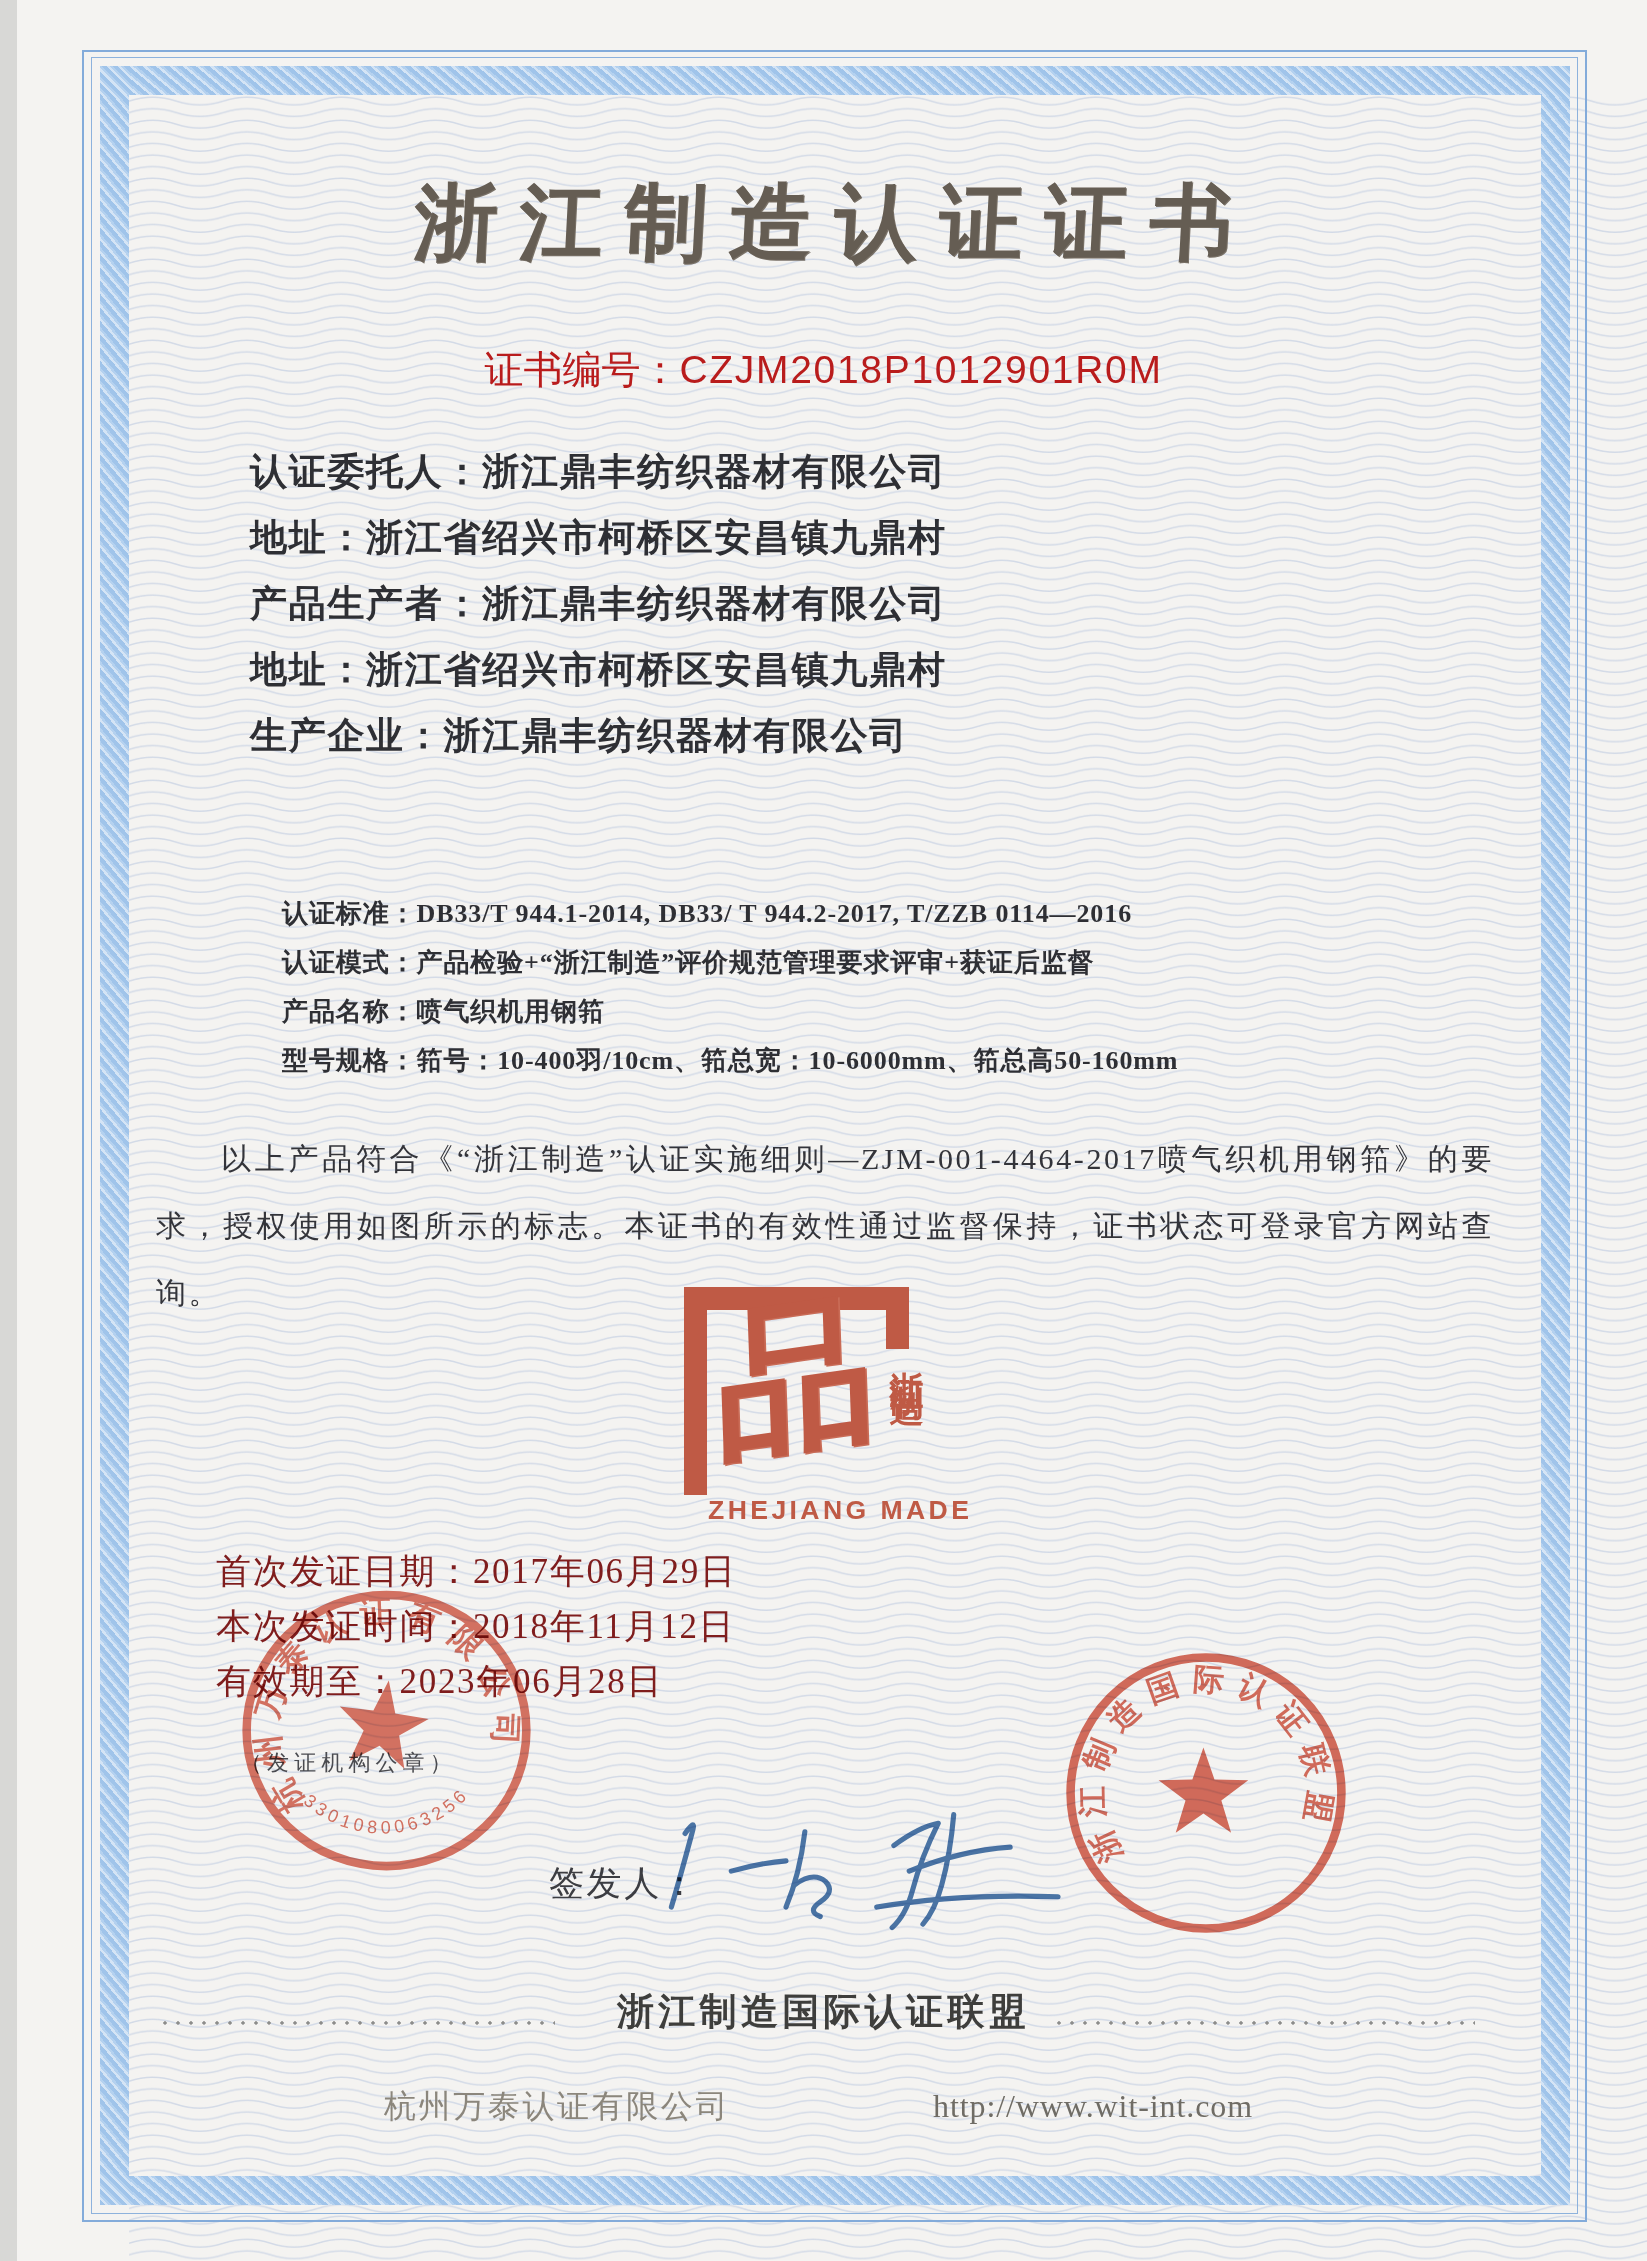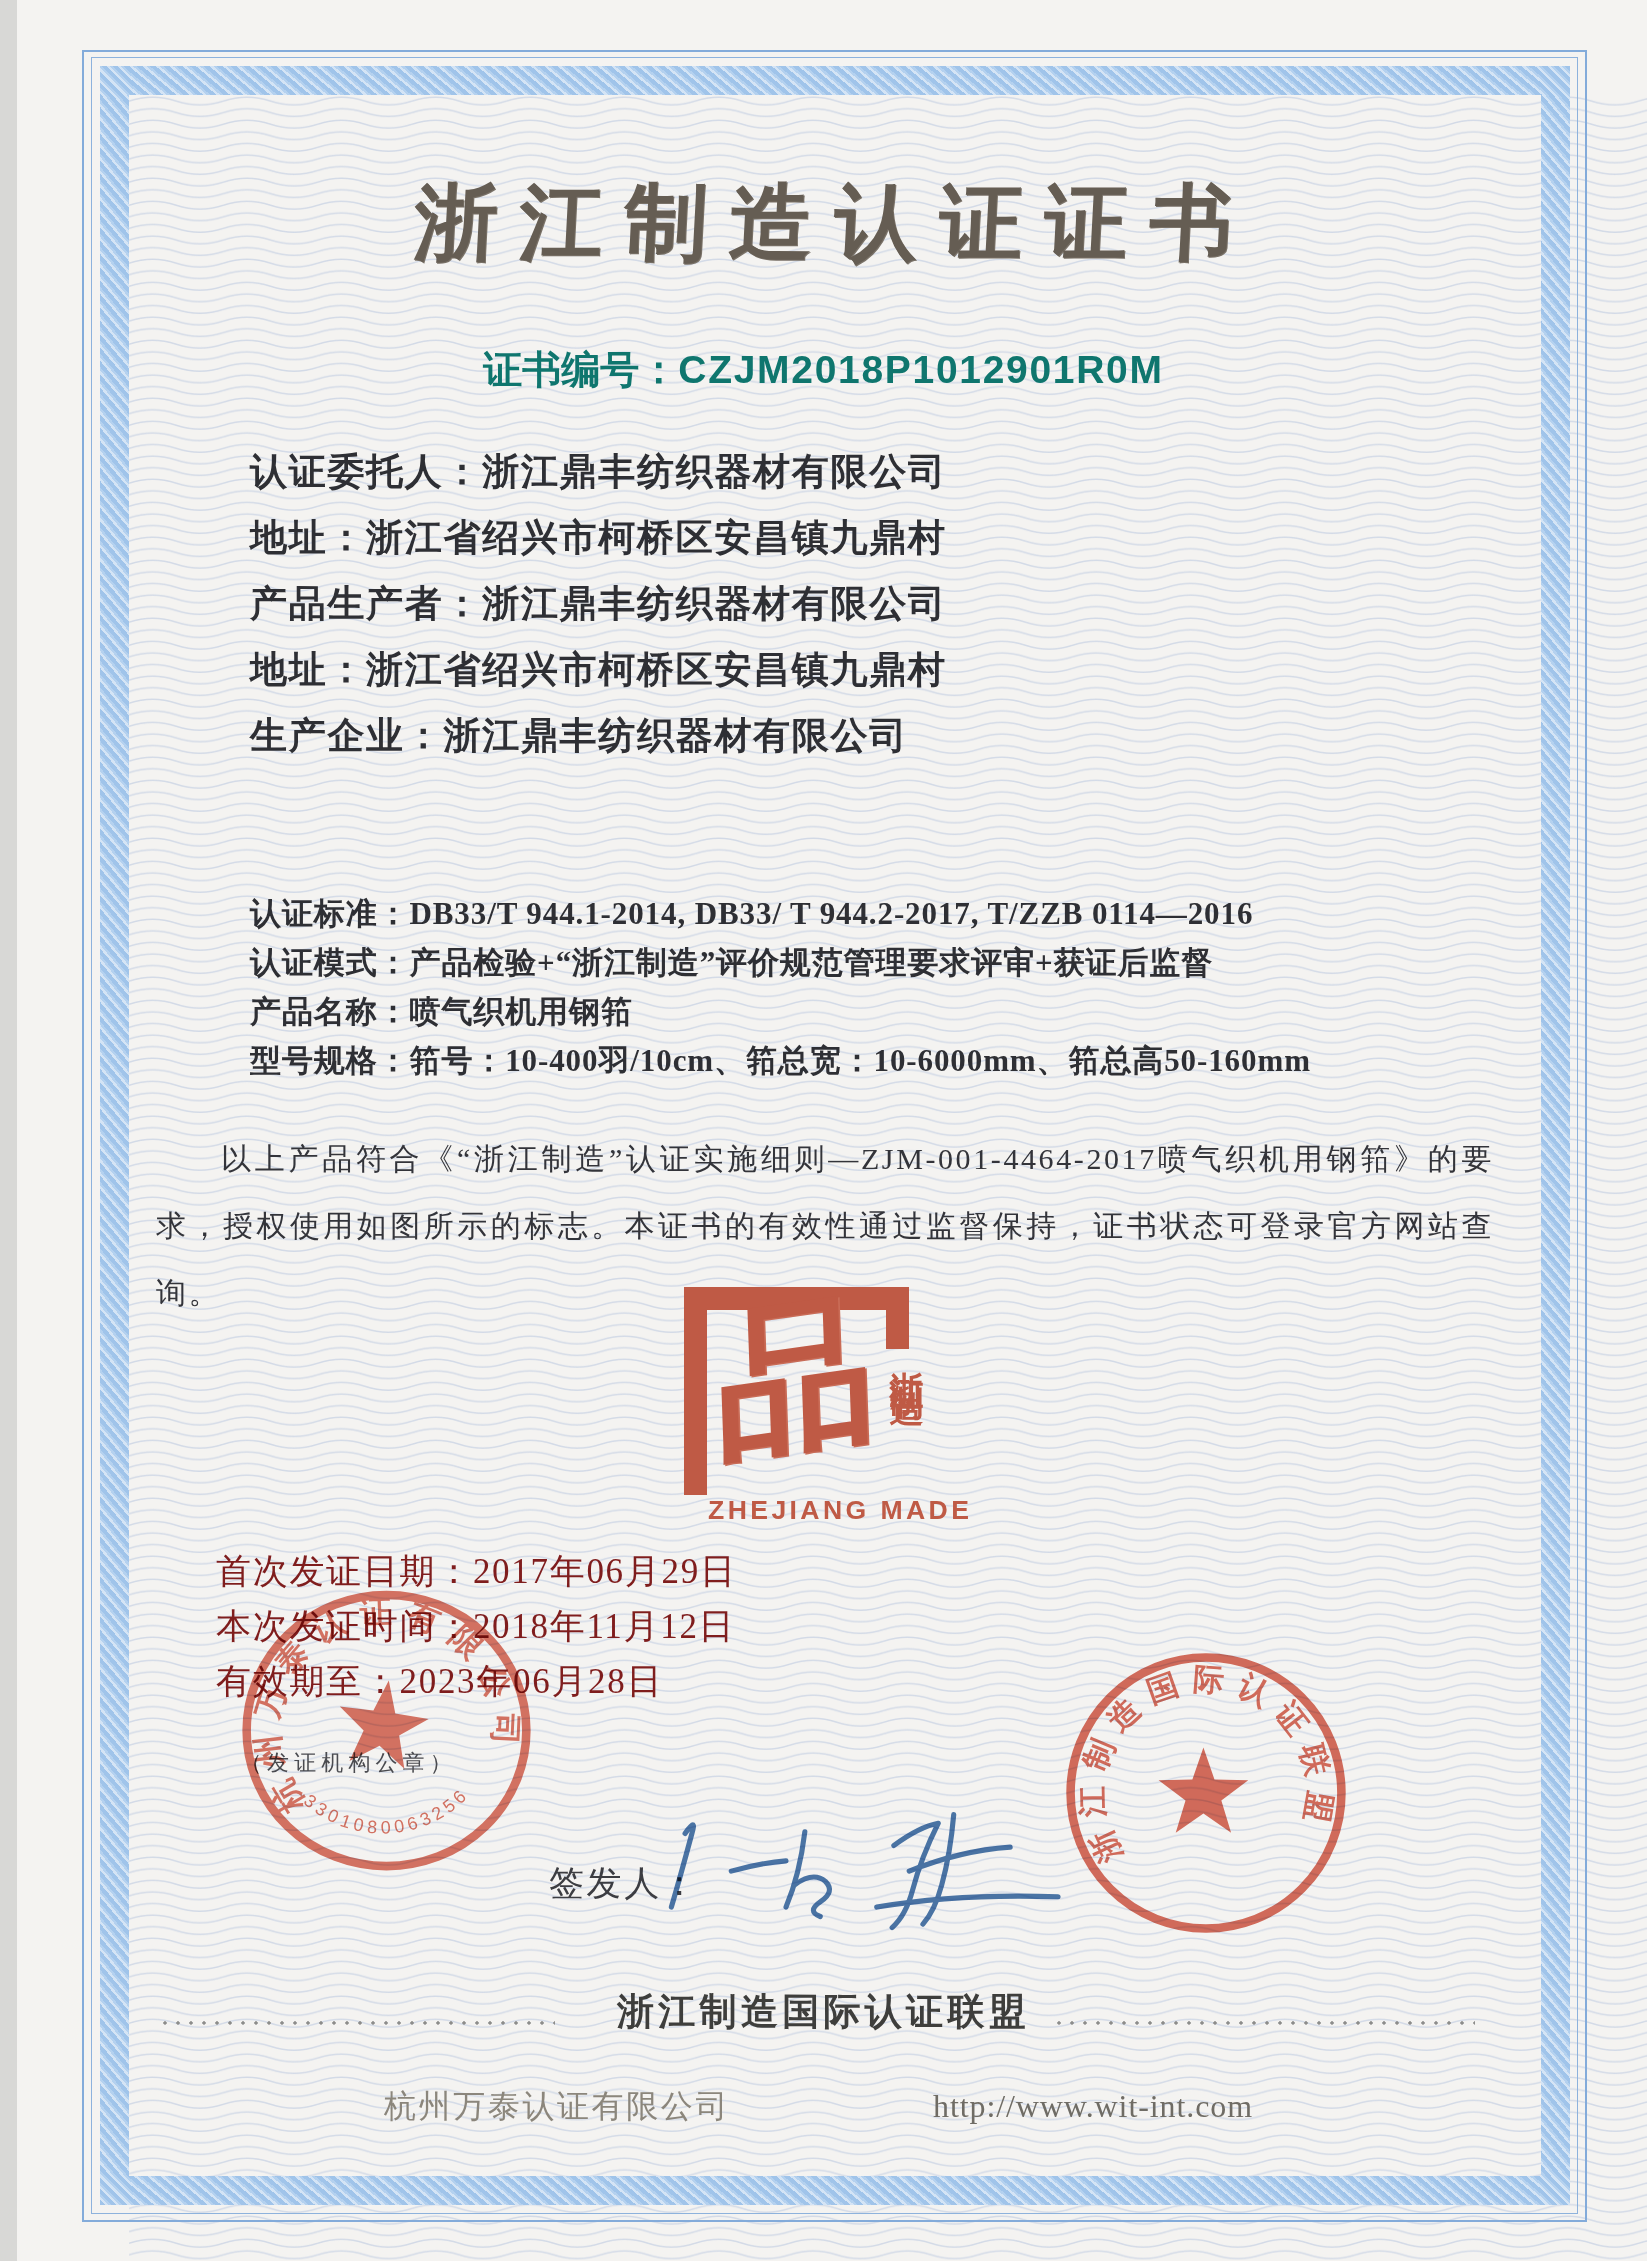--- a/index.html
+++ b/index.html
@@ -13,28 +13,28 @@
   .frame-band{position:absolute; left:100px; top:66px; right:77px; bottom:56px;
      border:29px solid transparent;
      border-image:repeating-linear-gradient(45deg,#a0c4ea 0 4.3px,#d4e4f5 4.3px 6.9px,#b4d1ef 6.9px 9.4px) 34;}
   .waves{position:absolute; left:129px; top:95px; right:106px; bottom:85px; opacity:.6;}
 
   
   .abs{position:absolute;}
   .title{left:0; right:0; top:168px; text-align:center; font-size:83px; font-weight:bold;
          color:#655d53; letter-spacing:22px; padding-left:22px; transform:skewX(-3deg);
          text-shadow:0.9px 0.9px 0 #7a7268;}
-  .certno{left:0; right:0; top:343px; text-align:center; font-size:39px; color:#0f766e; font-weight:bold;}
+  .certno{left:0; right:0; top:343px; text-align:center; font-size:39px; color:#b91c1c; font-weight:normal;}
   .certno .num{font-family:"Liberation Sans","DejaVu Sans",sans-serif; letter-spacing:1.7px;}
 
   .fields{left:250px; top:453px; color:#2e2f34;font-family:Liberation Serif, serif;}
   .field-row{font-size:37px; line-height:37px; margin-bottom:29px; font-weight:bold; letter-spacing:1.7px; white-space:nowrap;}
 
   .specs{left:250px; top:899px; color:#2e2f34;}
-  .spec-row{font-size:31px; line-height:30px; margin-bottom:19px; font-weight:bold; letter-spacing:0.9px; white-space:nowrap;}
+  .spec-row{font-size:26px; line-height:30px; margin-bottom:19px; font-weight:bold; letter-spacing:0.9px; white-space:nowrap;margin-left:32px;}
 
   .statement{left:156px; top:1125px; width:1338px; font-size:30px; line-height:67px;
              color:#33343a; text-indent:65px; text-align:justify; letter-spacing:2.6px;}
 
   
   .logo{left:684px; top:1287px; width:257px; height:244px; color:#bf5a45;}
   .logo .bar{position:absolute; background:#bf5a45;}
   .logo-top{left:0; top:0; width:225px; height:23px;}
   .logo-stub{left:202px; top:0; width:23px; height:62px;}
   .logo-left{left:0; top:0; width:23px; height:208px;}

